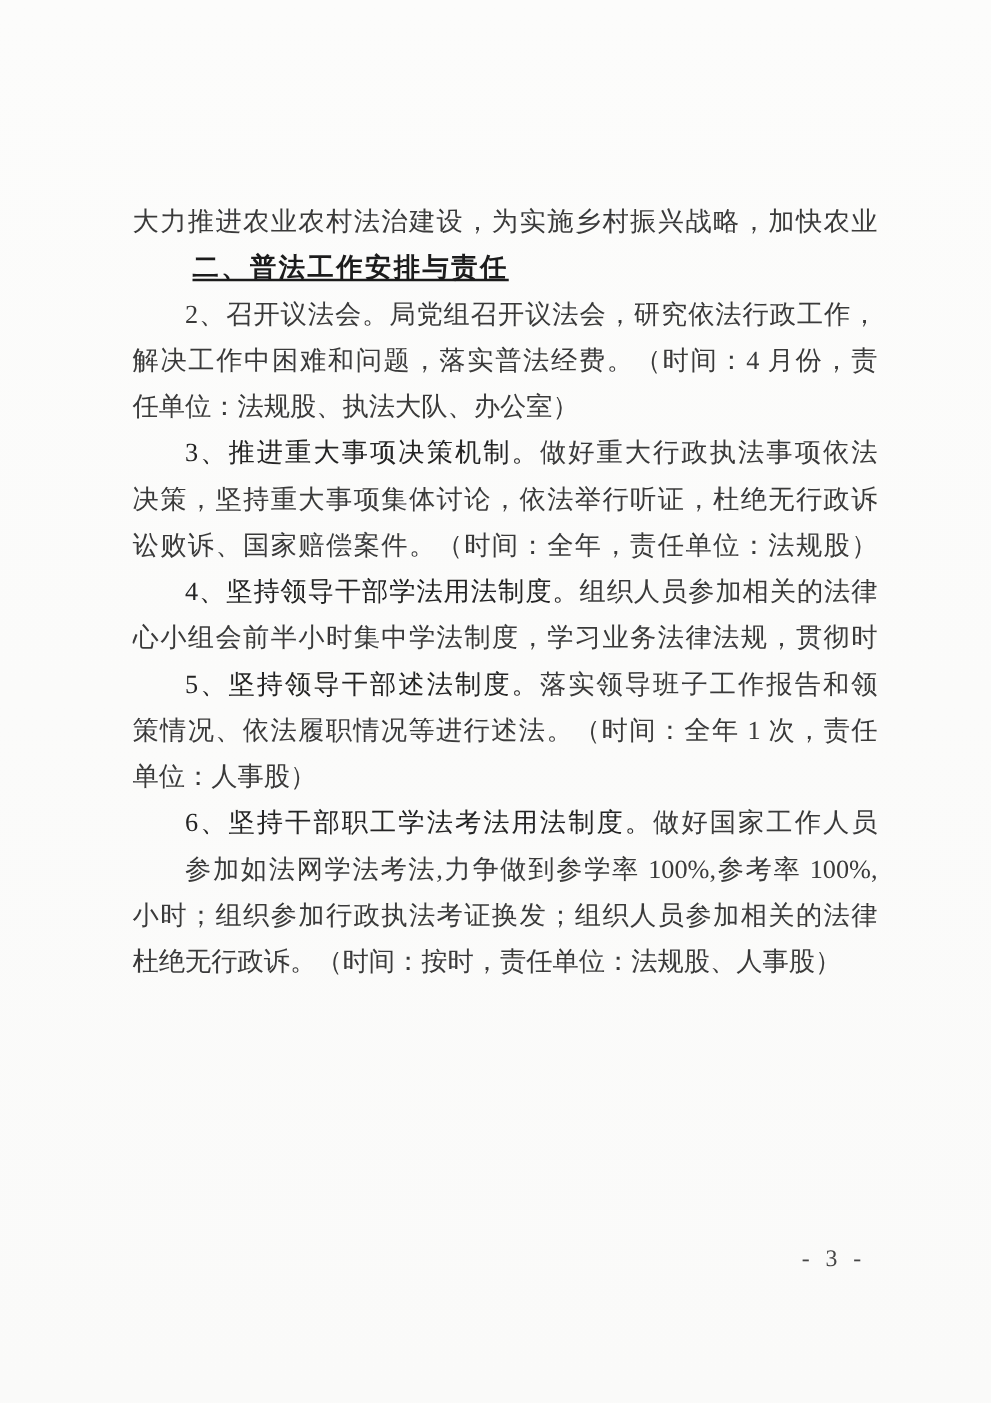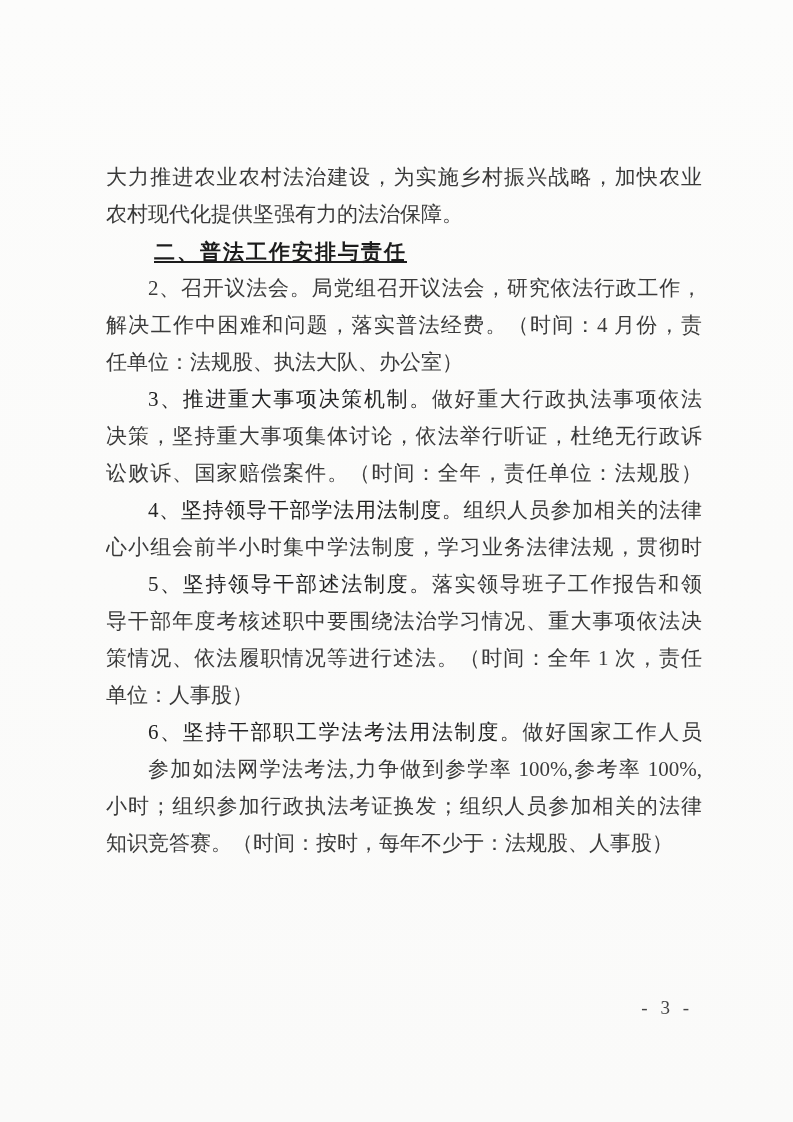--- a/index.html
+++ b/index.html
@@ -62,21 +62,20 @@
 </style>
 </head>
 <body>
 
 <div class="page">
 
   <div class="text-block">
 
     <div class="line fill"><span>大力推进农业农村法治建设，为实施乡村振兴战略，加快农业</span></div>
 
-    <div class="line"><span>农村现代化提供坚强有力的法治保障。</span></div>
 
     <div class="line heading ind2"><span class="b">二、普法工作安排与责任</span></div>
 
 
     <div class="line ind fill"><span>2、召开议法会。局党组召开议法会，研究依法行政工作，</span></div>
 
     <div class="line fill"><span>解决工作中困难和问题，落实普法经费。（时间：4 月份，责</span></div>
 
     <div class="line"><span>任单位：法规股、执法大队、办公室）</span></div>
 
@@ -86,32 +85,31 @@
 
     <div class="line fill"><span>讼败诉、国家赔偿案件。（时间：全年，责任单位：法规股）</span></div>
 
     <div class="line ind fill"><span class="b">4、坚持领导干部学法用法制度。</span><span>组织人员参加相关的法律</span></div>
 
     <div class="line fill"><span>心小组会前半小时集中学法制度，学习业务法律法规，贯彻时</span></div>
 
 
     <div class="line ind fill"><span class="b">5、坚持领导干部述法制度。</span><span>落实领导班子工作报告和领</span></div>
 
-    <div class="line fill"><span>导干部年度考核述职中要围绕法治学习情况、重大事项依法决</span></div>
 
     <div class="line fill"><span>策情况、依法履职情况等进行述法。（时间：全年 1 次，责任</span></div>
 
     <div class="line"><span>单位：人事股）</span></div>
 
     <div class="line ind fill"><span class="b">6、坚持干部职工学法考法用法制度。</span><span>做好国家工作人员</span></div>
 
     <div class="line ind fill"><span>参加如法网学法考法,力争做到参学率 100%,参考率 100%,</span></div>
 
 
     <div class="line fill"><span>小时；组织参加行政执法考证换发；组织人员参加相关的法律</span></div>
 
-    <div class="line"><span>知识竞答赛。（时间：按时，每年不少于：法规股、人事股）</span></div>
+    <div class="line"><span>杜绝无行政诉。（时间：按时，责任单位：法规股、人事股）</span></div>
 
   </div>
 
   <div class="page-number">- 3 -</div>
 
 </div>
 
 </body></html>

